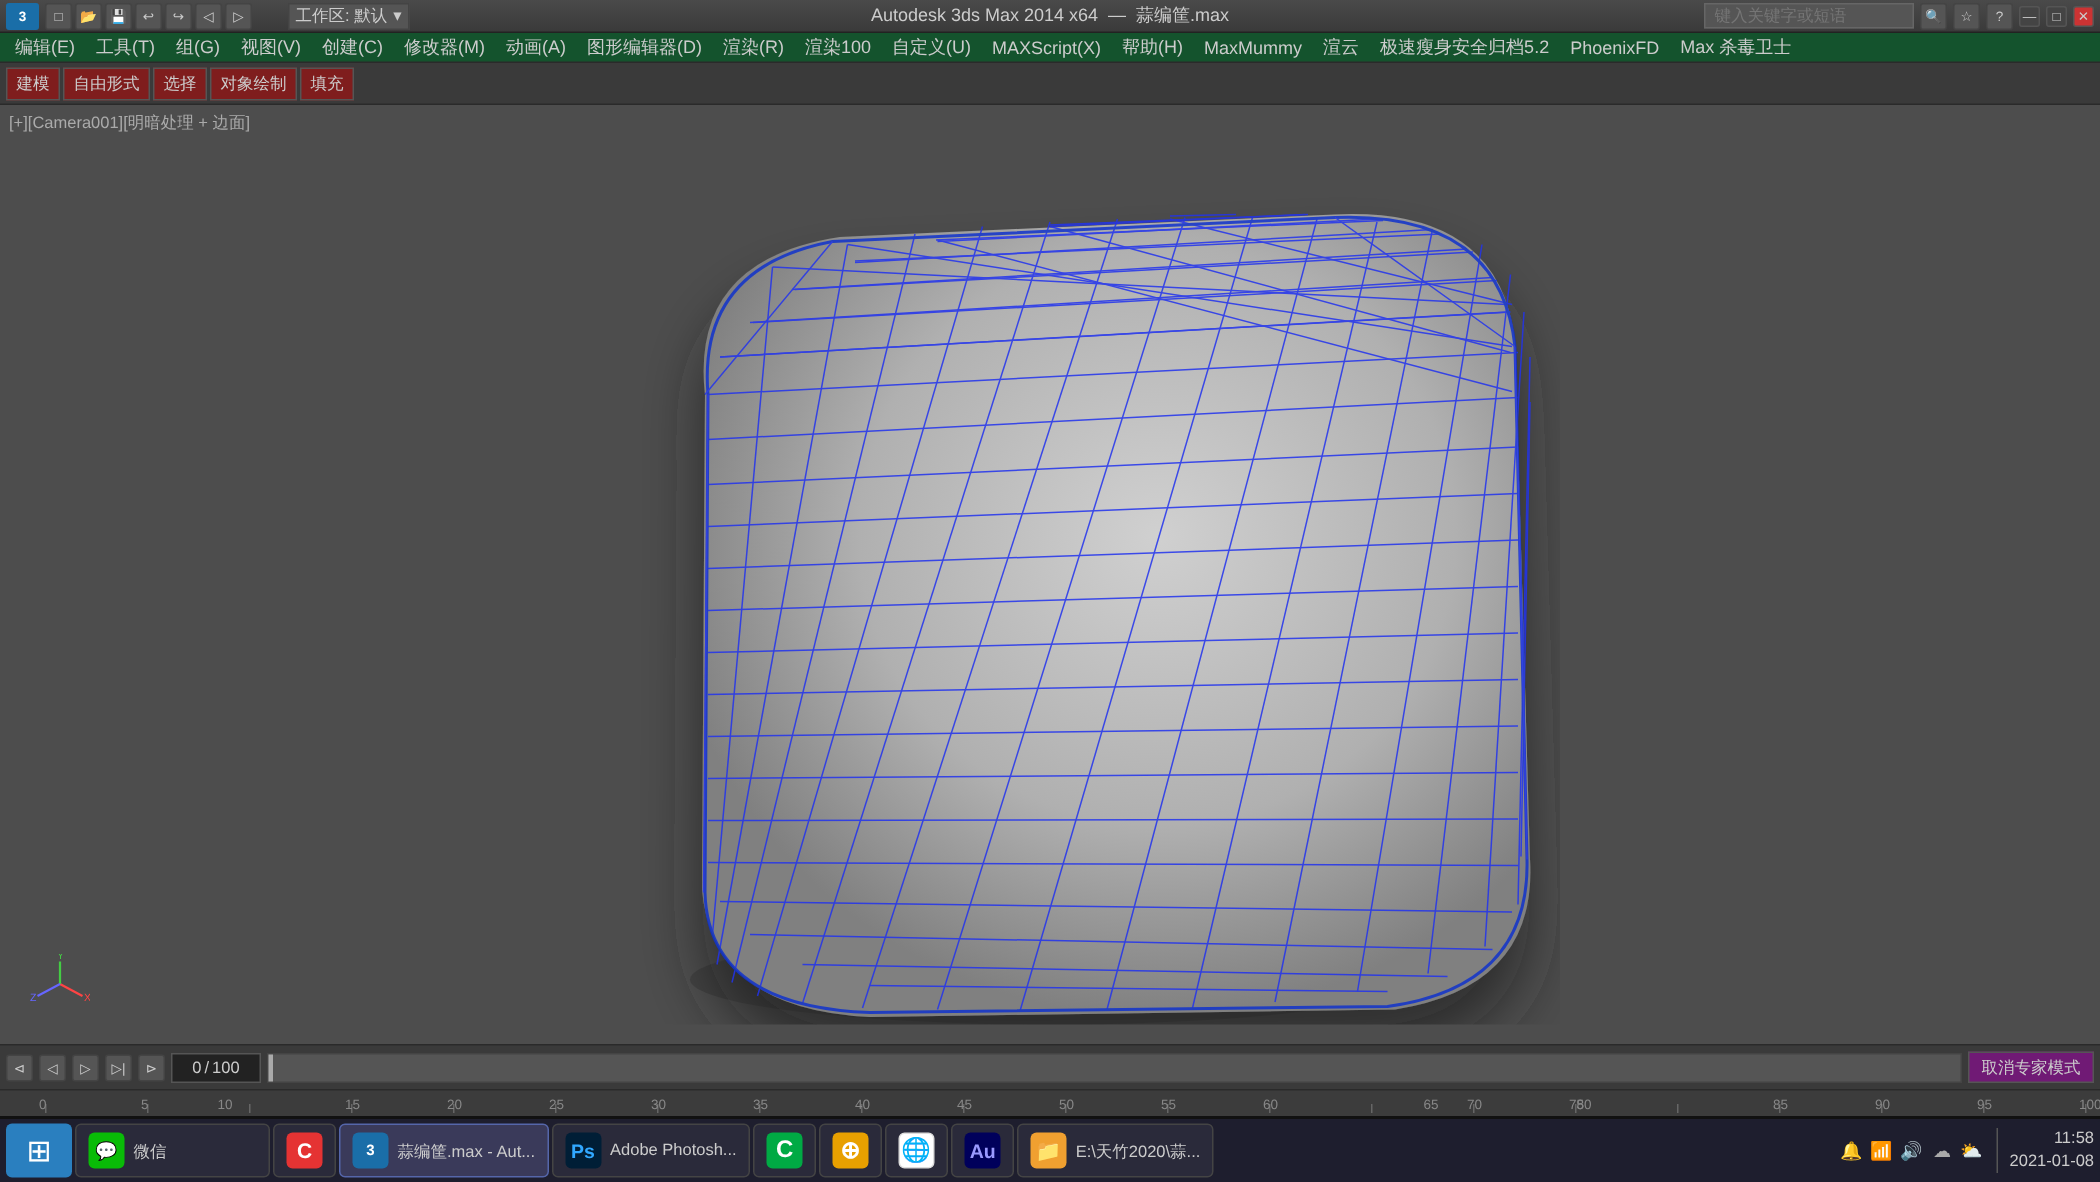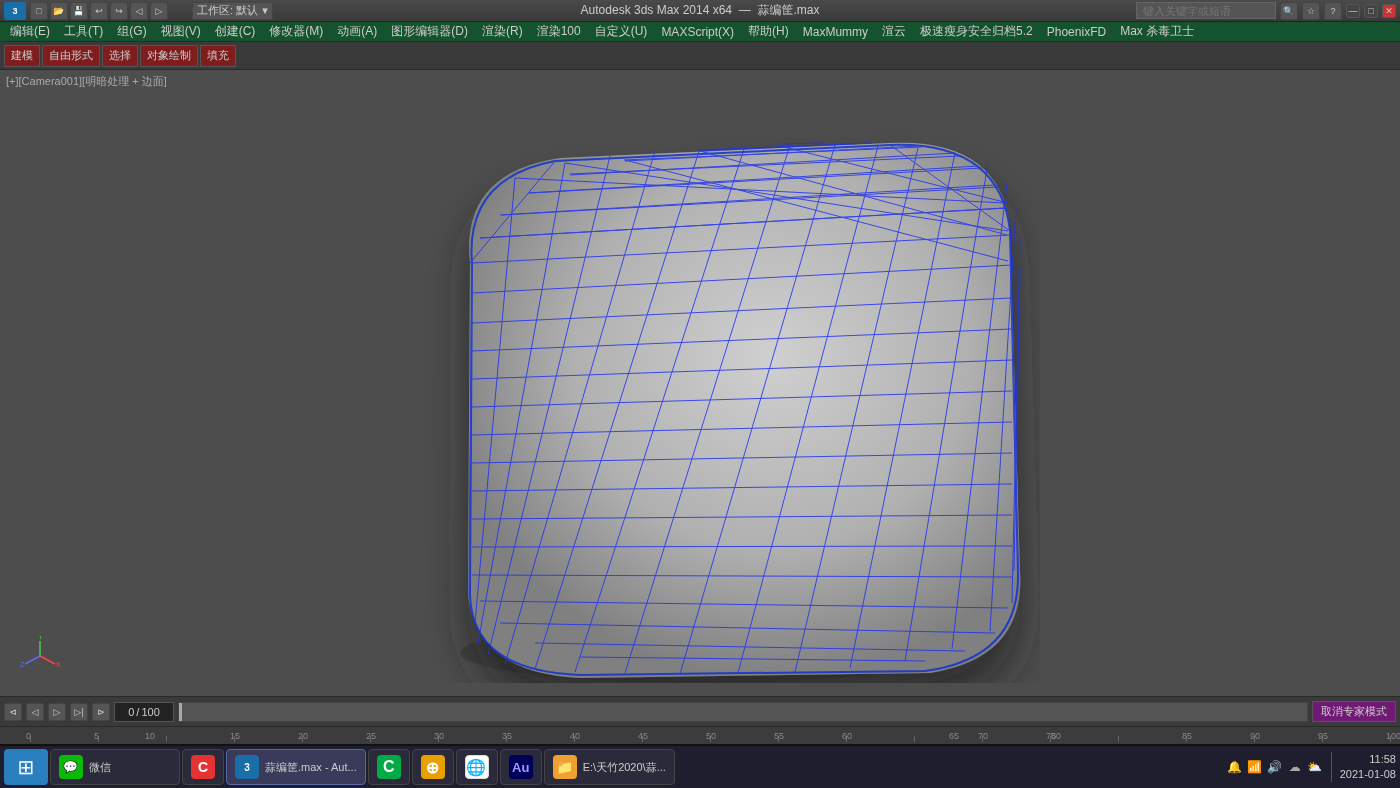--- a/index.html
+++ b/index.html
@@ -612,20 +612,24 @@
     <div class="app-icon wechat">💬</div>
     <span>微信</span>
   </div>
   <div class="taskbar-app" style="min-width:36px;">
     <div class="app-icon red">C</div>
   </div>
   <div class="taskbar-app active">
     <div class="app-icon blue3ds" style="font-size:10px;font-weight:bold;">3</div>
     <span>蒜编筐.max - Aut...</span>
   </div>
+  <div class="taskbar-app">
+    <div class="app-icon ps">Ps</div>
+    <span>Adobe Photosh...</span>
+  </div>
   <div class="taskbar-app" style="min-width:36px;">
     <div class="app-icon green">C</div>
   </div>
   <div class="taskbar-app" style="min-width:36px;">
     <div class="app-icon browser" style="font-size:16px;">⊕</div>
   </div>
   <div class="taskbar-app" style="min-width:36px;">
     <div class="app-icon chrome" style="font-size:16px;">🌐</div>
   </div>
   <div class="taskbar-app" style="min-width:36px;">

